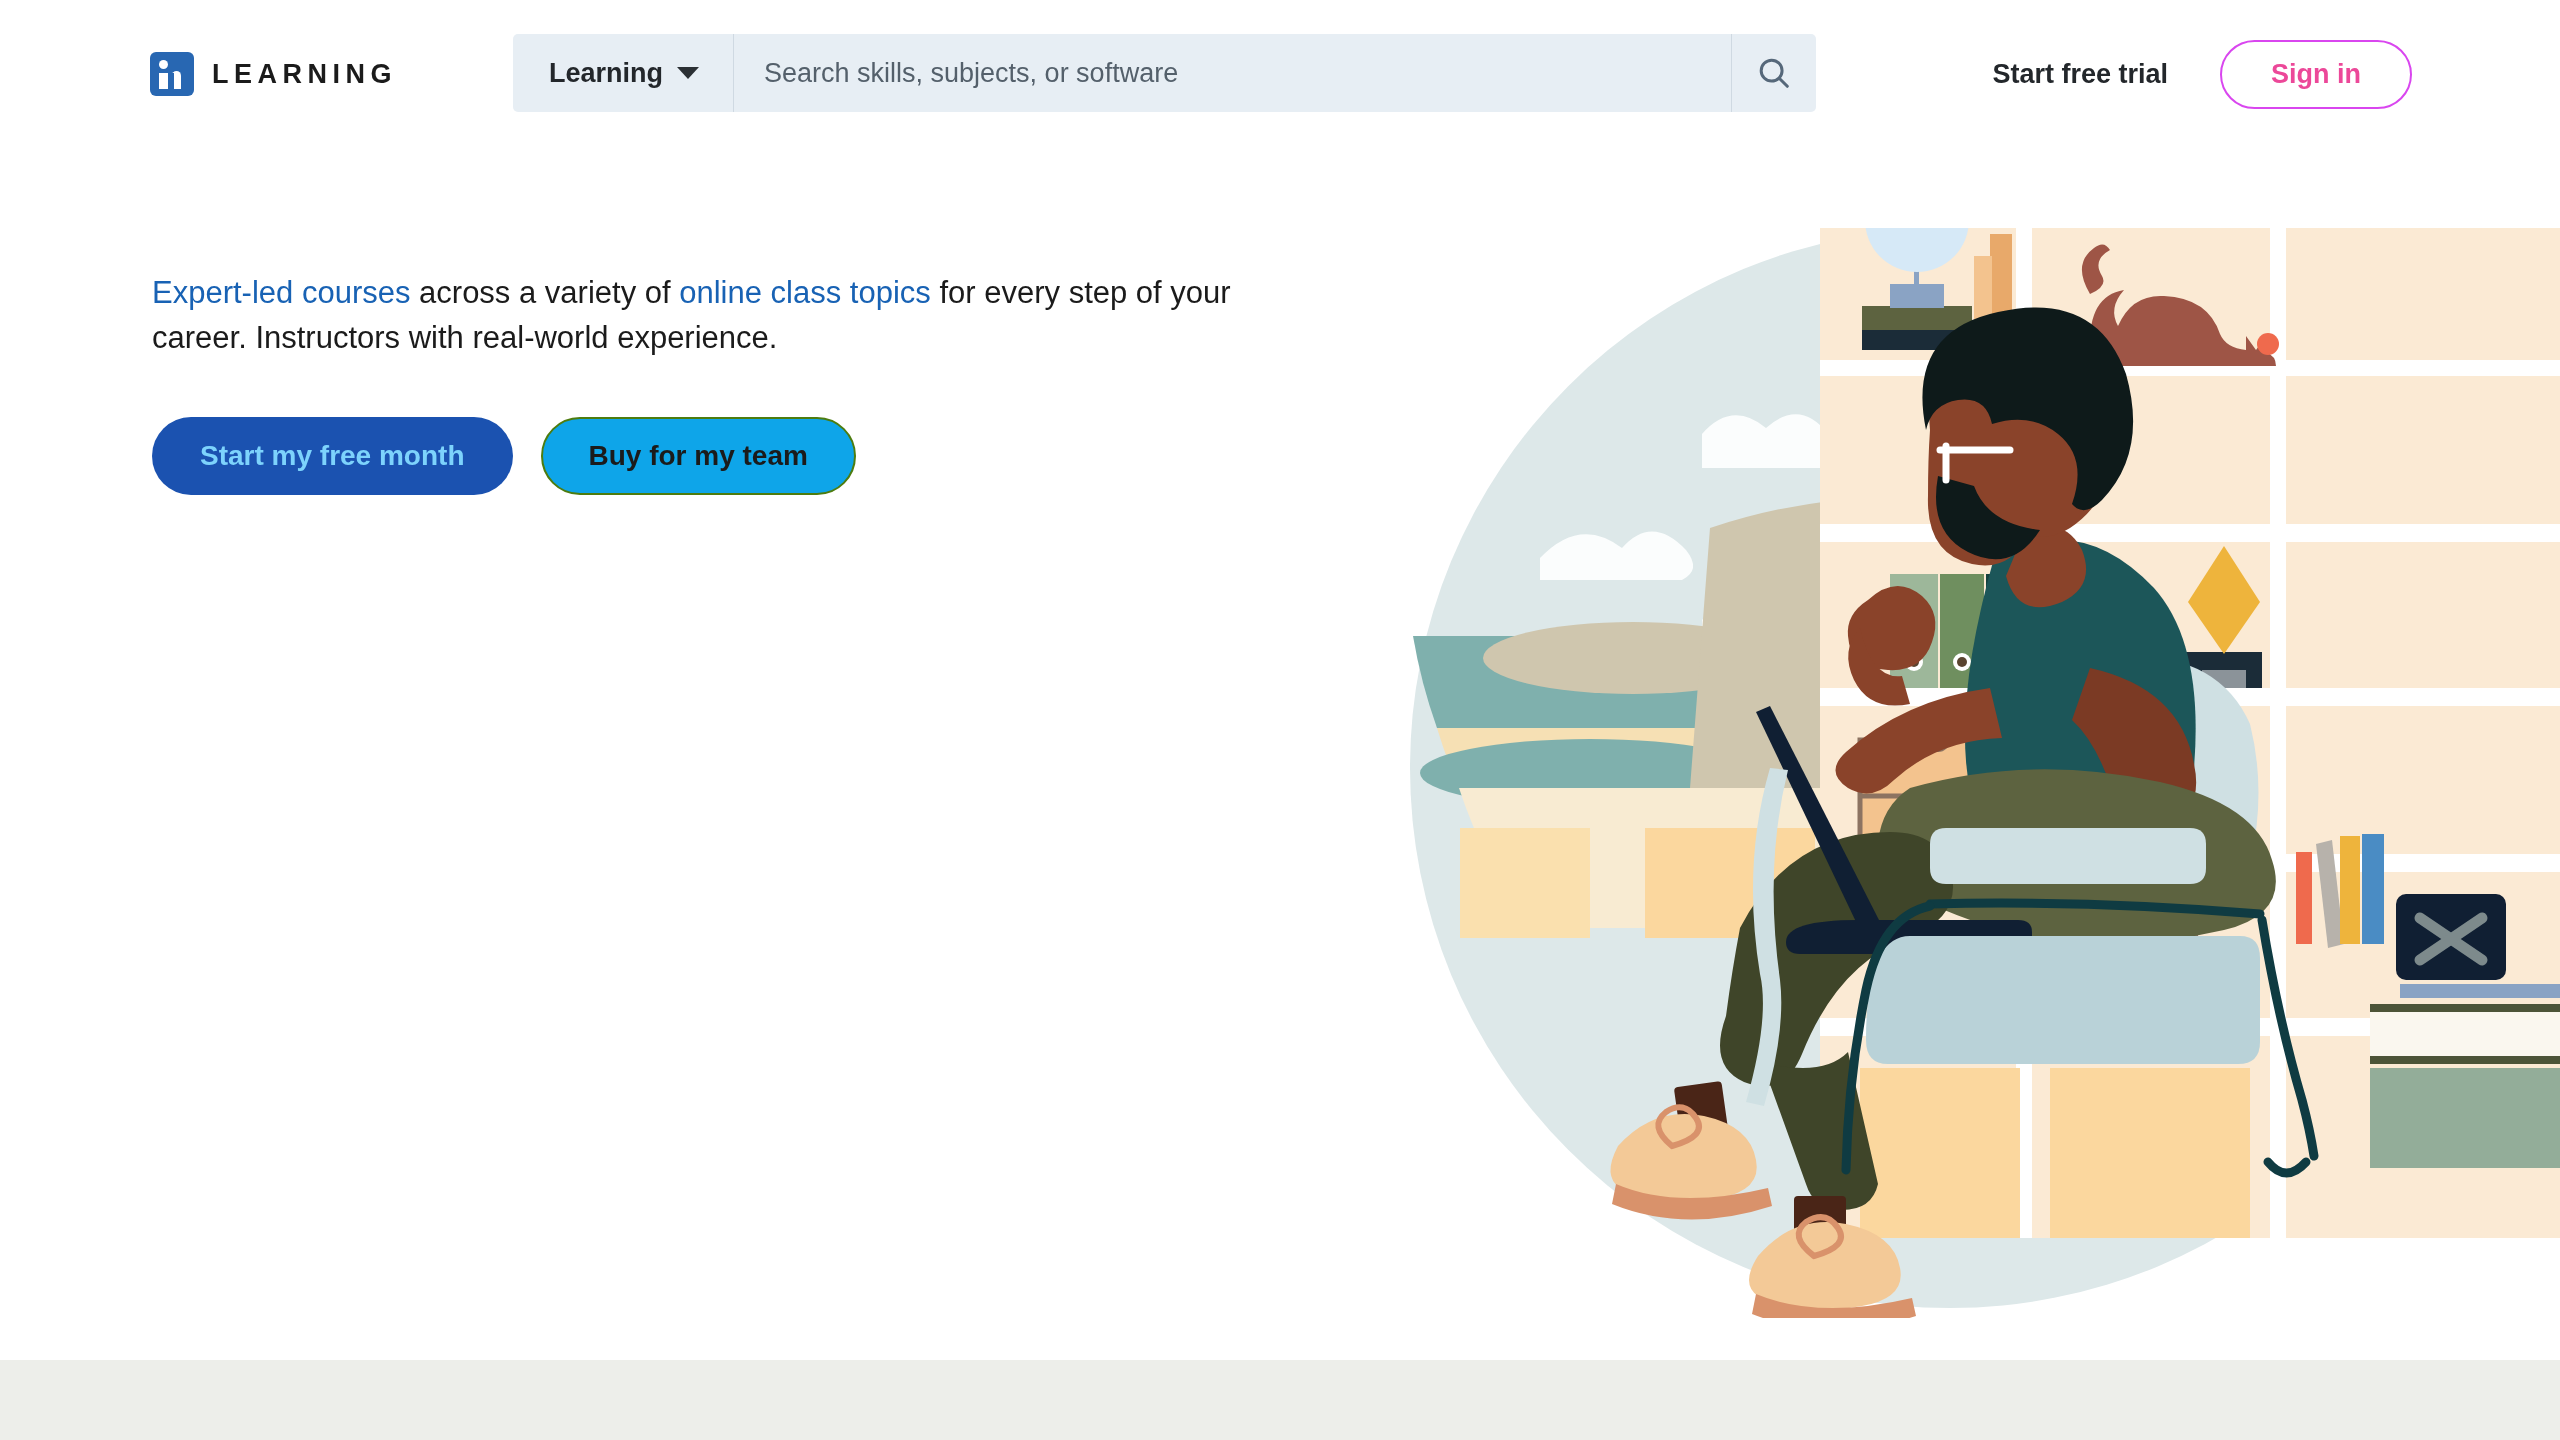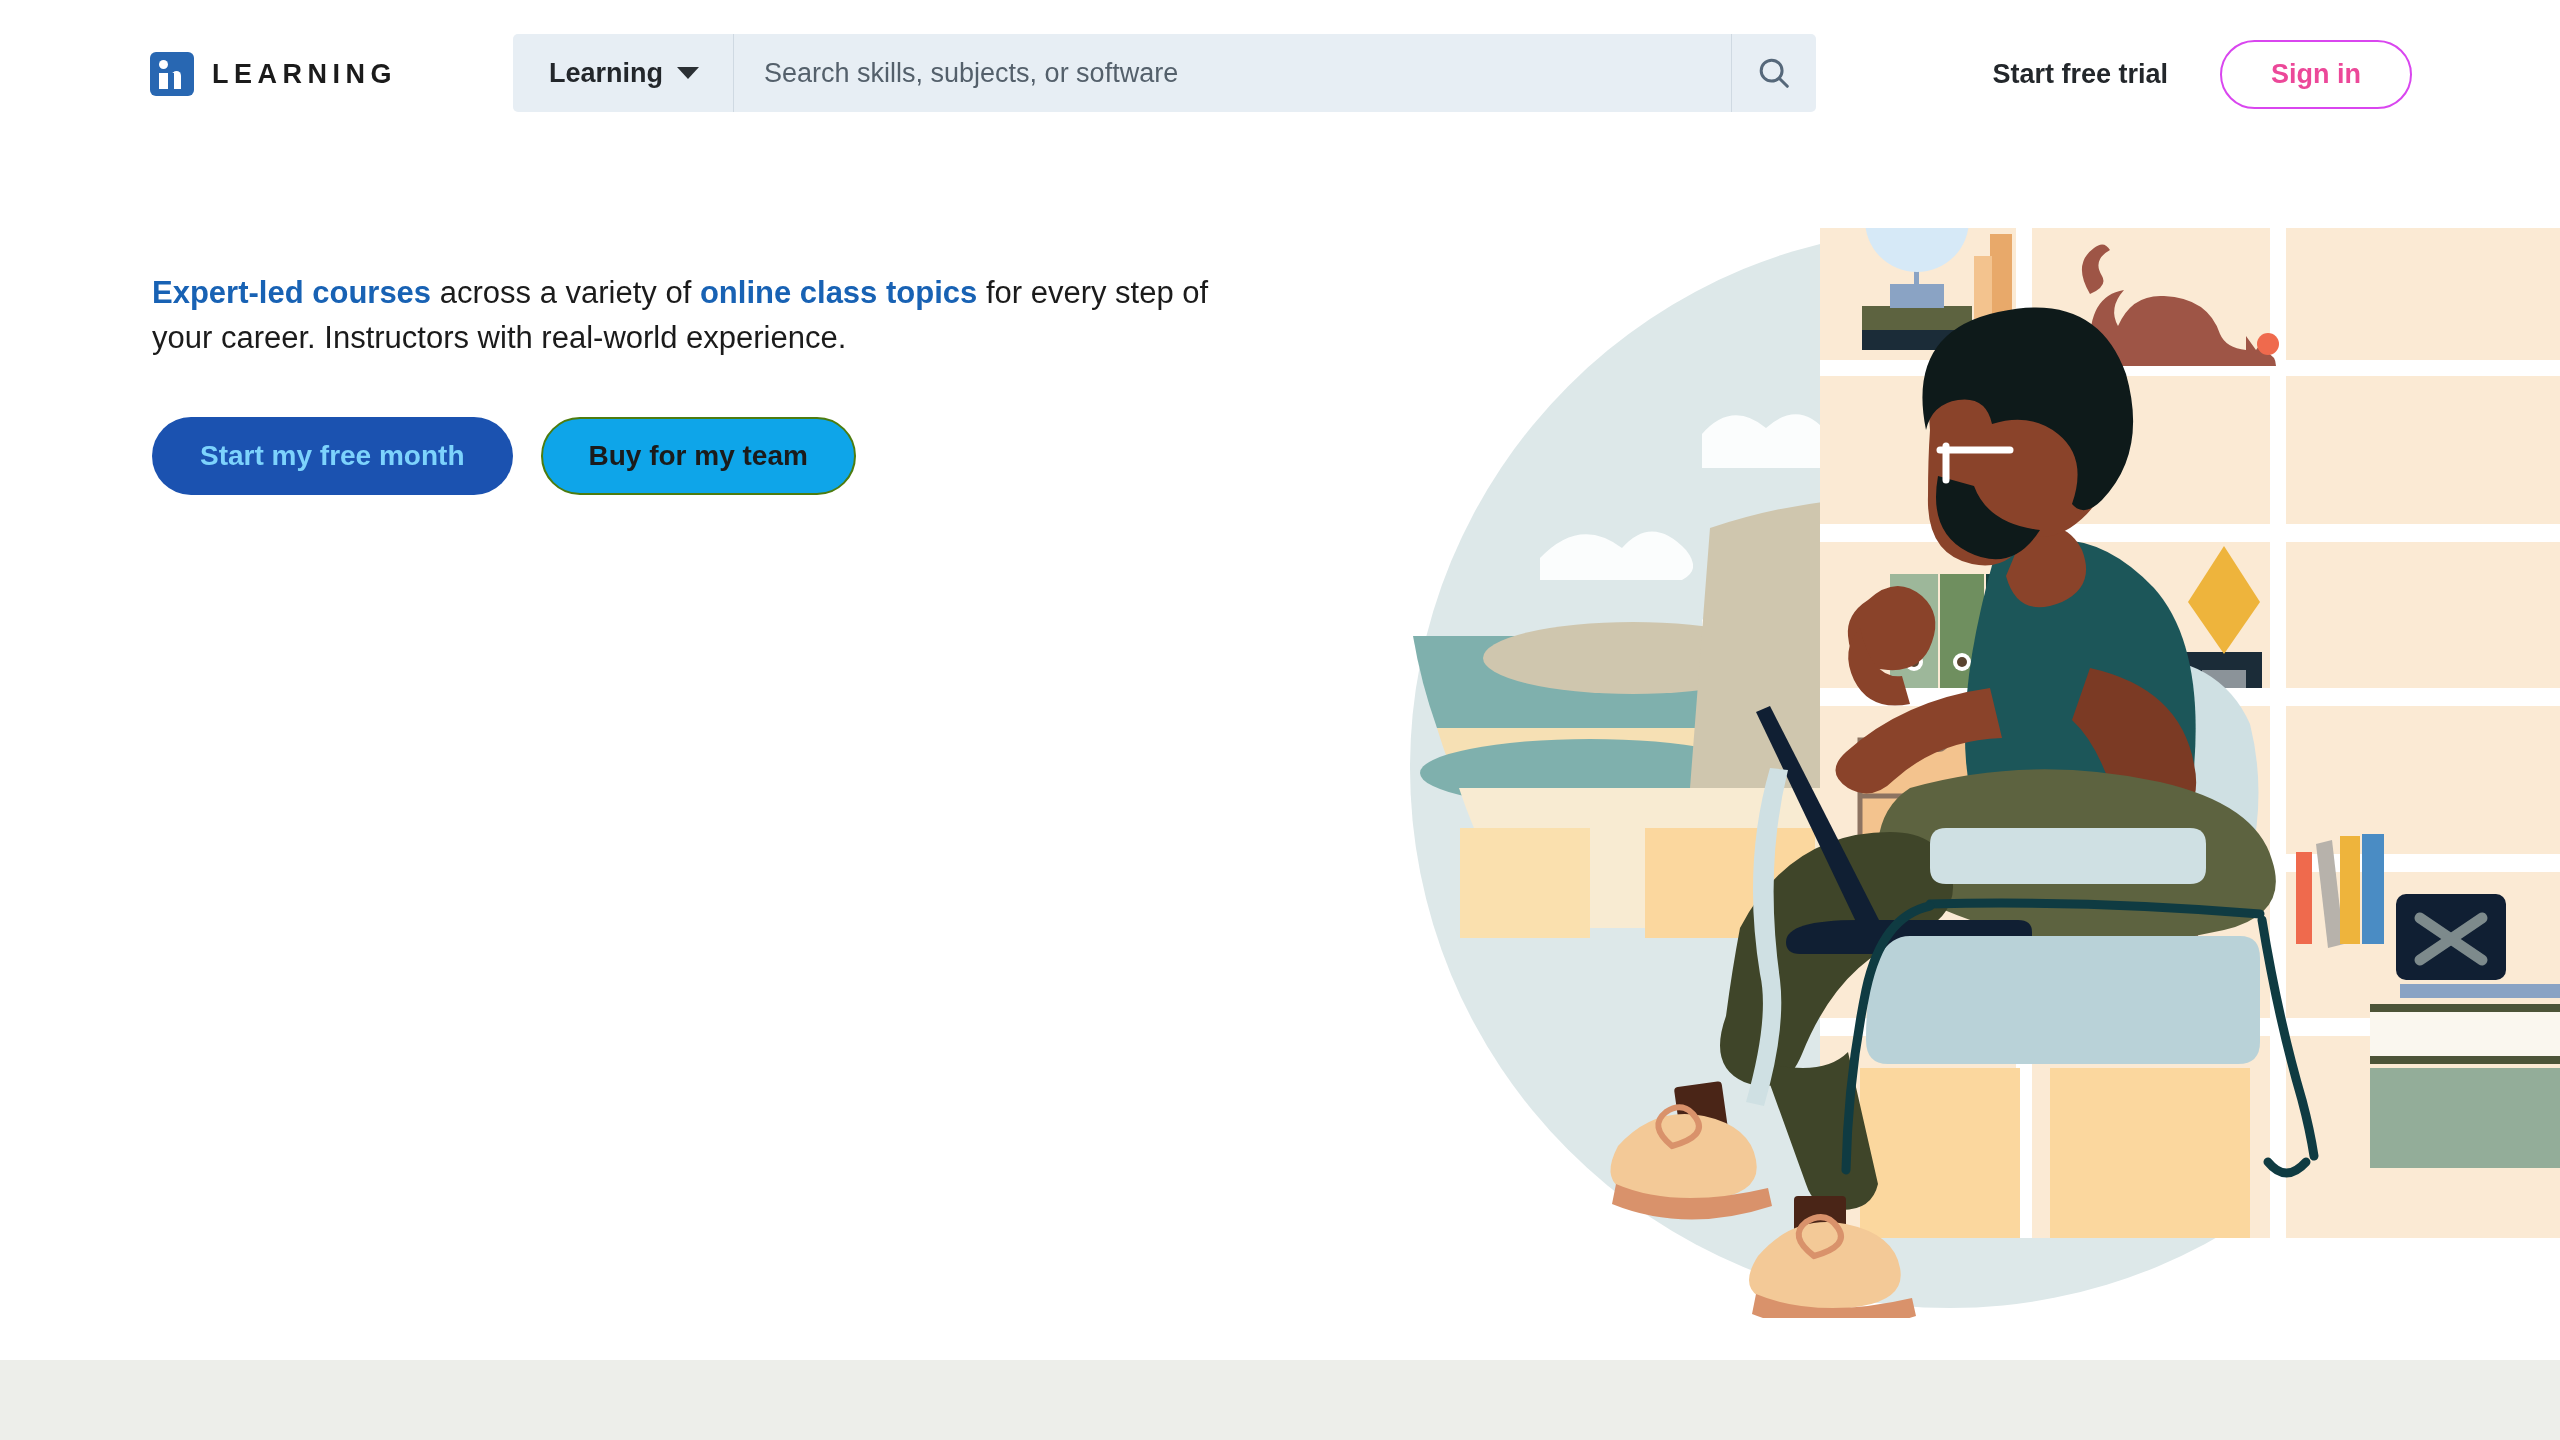--- a/index.html
+++ b/index.html
@@ -101,21 +101,21 @@
   .hero-text { position: absolute; left: 152px; top: 232px; width: 1080px; z-index: 5; }
   .headline {
     font-size: 92px; line-height: 1.09; font-weight: 400;
     color: #8f3017; letter-spacing: -0.5px;
   }
   .subhead {
     margin-top: 38px;
     font-size: 31px; line-height: 1.46; color: #1b1b1b;
     max-width: 1130px;
   }
-  .subhead a { color: #1862b4; font-weight: 700; text-decoration: none; }
+  .subhead a { color: #1862b4; font-weight: 400; text-decoration: none; }
   .cta-row { margin-top: 56px; display: flex; align-items: center; gap: 28px; }
   .btn-primary {
     padding: 23px 48px; border-radius: 50px; border: none;
     background: #1b52b0; color: #7dd3fc;
     font-size: 28px; font-weight: 700; cursor: pointer;
     font-family: "Liberation Sans", sans-serif; white-space: nowrap;
   }
   .btn-secondary {
     padding: 21px 46px; border-radius: 50px;
     border: 2px solid #4d7c0f; background: #0ea5e9; color: #1b1b1b;

